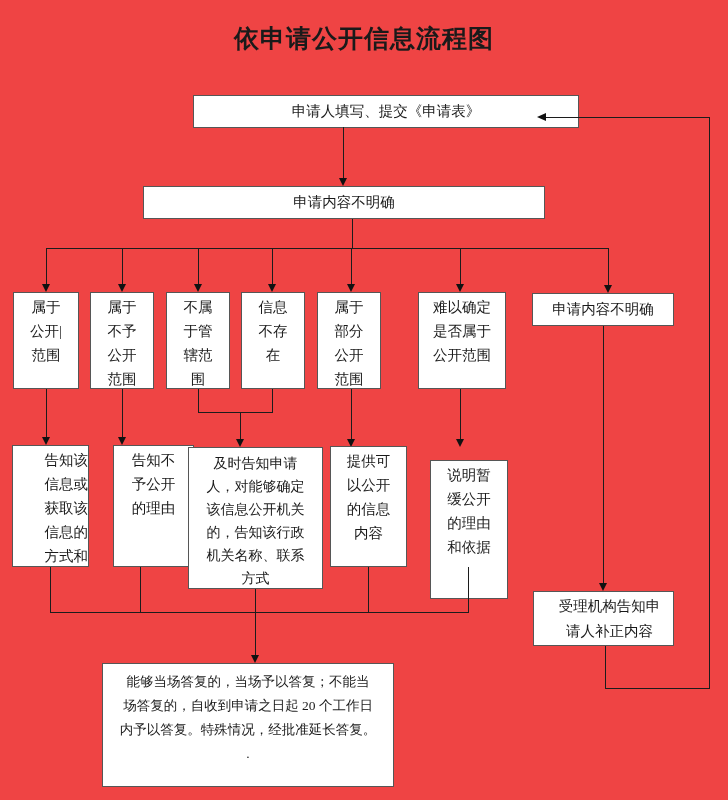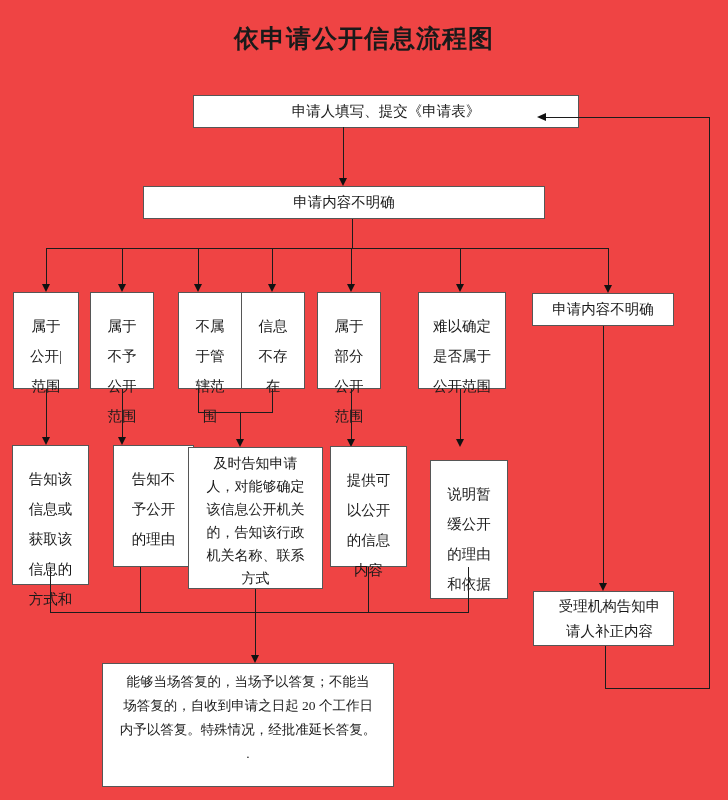--- a/index.html
+++ b/index.html
@@ -10,21 +10,21 @@
     text-decoration:underline;
   }
   .title {
     position:absolute; top:22px; left:0; width:100%;
     text-align:center; font-size:25px; font-weight:bold; letter-spacing:1px;
   }
   .node {
     position:absolute; box-sizing:border-box;
     border:1px solid #565656; background:#ffffff;
     white-space:pre-line; text-align:center;
-    font-size:14.5px; line-height:30px; padding-top:18px;
+    font-size:14.5px; line-height:24px; padding-top:2px;
   }
   .single { line-height:30px; padding-top:0; }
   .r3 { line-height:23px; padding-top:4px; font-size:14px; }
   .r6 { line-height:25px; padding-top:2px; }
   .final { font-size:13.5px; line-height:24px; padding:6px 10px 0 10px; }
   .line { position:absolute; background:#1c1c1c; }
   .ah-down {
     position:absolute; width:0; height:0;
     border-left:4px solid transparent; border-right:4px solid transparent;
     border-top:8px solid #111111;
@@ -66,21 +66,21 @@
   <div class="line" style="left:608px;top:248px;width:1px;height:37px;"></div>
   <div class="ah-down" style="left:604px;top:285px;"></div>
 
   <div class="node" style="left:13px;top:292px;width:66px;height:97px;">属于
 公开|
 范围</div>
   <div class="node" style="left:90px;top:292px;width:64px;height:97px;">属于
 不予
 公开
 范围</div>
-  <div class="node" style="left:178px;top:292px;width:64px;height:97px;">不属
+  <div class="node" style="left:166px;top:292px;width:64px;height:97px;">不属
 于管
 辖范
 围</div>
   <div class="node" style="left:241px;top:292px;width:64px;height:97px;">信息
 不存
 在</div>
   <div class="node" style="left:317px;top:292px;width:64px;height:97px;">属于
 部分
 公开
 范围</div>
@@ -99,21 +99,21 @@
   <div class="line" style="left:240px;top:412px;width:1px;height:27px;"></div>
   <div class="ah-down" style="left:236px;top:439px;"></div>
   <div class="line" style="left:351px;top:389px;width:1px;height:50px;"></div>
   <div class="ah-down" style="left:347px;top:439px;"></div>
   <div class="line" style="left:460px;top:389px;width:1px;height:50px;"></div>
   <div class="ah-down" style="left:456px;top:439px;"></div>
 
   <div class="line" style="left:603px;top:326px;width:1px;height:257px;"></div>
   <div class="ah-down" style="left:599px;top:583px;"></div>
 
-  <div class="node" style="left:12px;top:445px;width:77px;height:140px;">告知该
+  <div class="node" style="left:12px;top:445px;width:77px;height:122px;text-align:right;">告知该
 信息或
 获取该
 信息的
 方式和</div>
   <div class="node" style="left:113px;top:445px;width:81px;height:122px;">告知不
 予公开
 的理由</div>
   <div class="node r3" style="left:188px;top:447px;width:135px;height:142px;">及时告知申请
 人，对能够确定
 该信息公开机关

